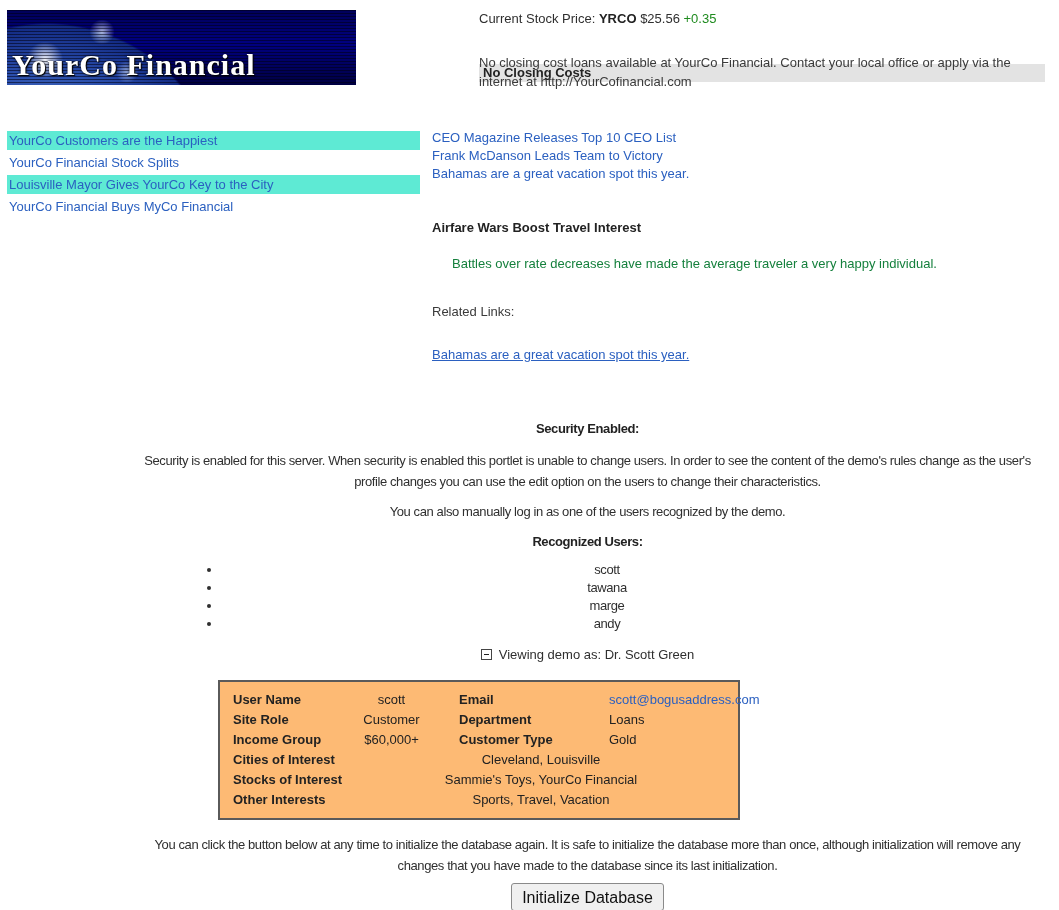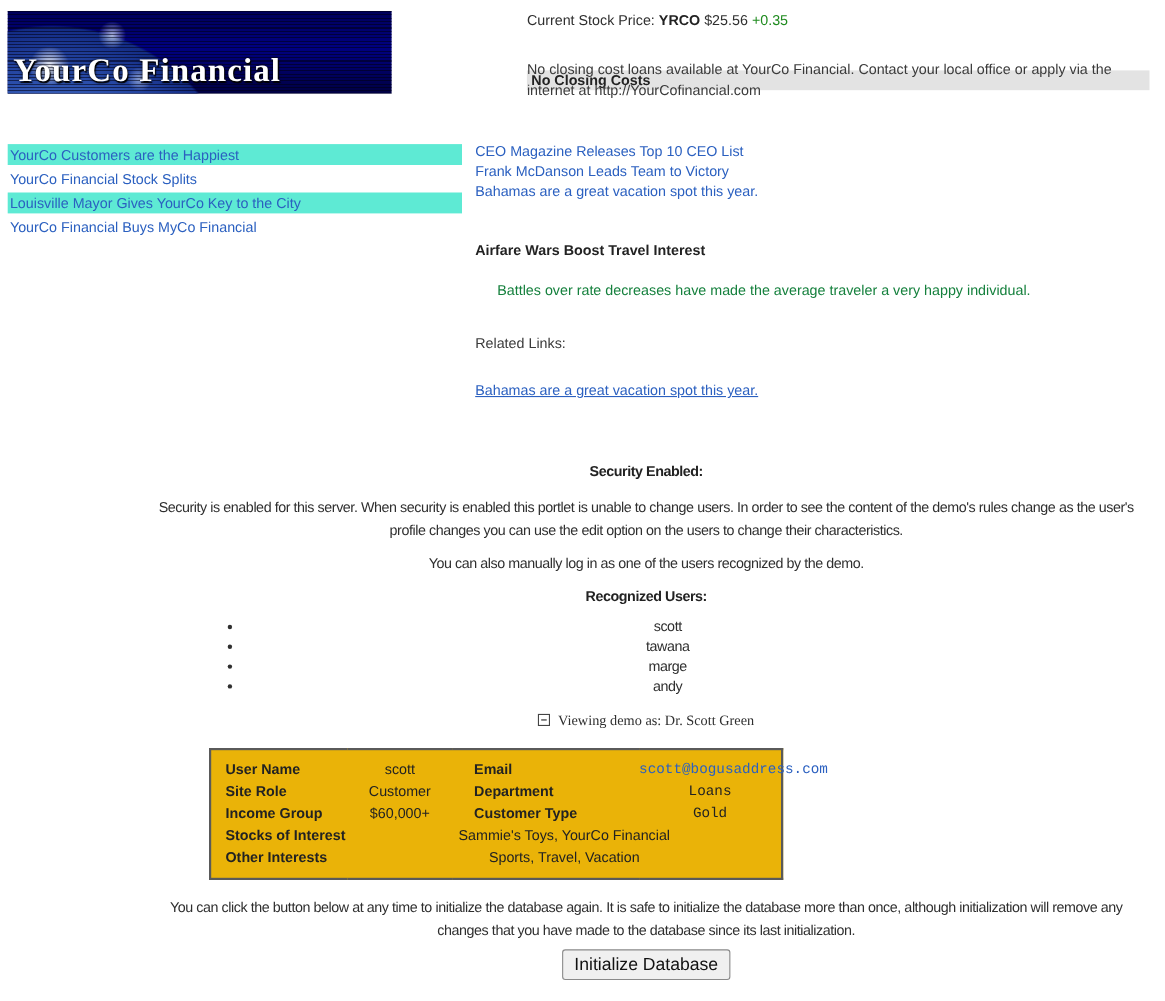--- a/index.html
+++ b/index.html
@@ -79,44 +79,44 @@
   .c-title { font-weight:bold; color:#222; line-height:15px; margin-bottom:14px; }
   .c-p1 { line-height:21px; margin-bottom:12px; }
   .c-p2 { line-height:16px; margin-bottom:14px; }
   .c-users-title { font-weight:bold; color:#222; line-height:15px; margin-bottom:12px; }
   ul.user-list {
     list-style:disc; text-align:center;
     padding:0 53px 0 92px; margin:0 0 14px 0;
   }
   ul.user-list li { line-height:18px; color:#2f2f2f; }
 
-  .viewing-row { line-height:16px; margin-bottom:17px; letter-spacing:0; white-space:nowrap;font-family:Liberation Serif, serif; }
+  .viewing-row { line-height:16px; margin-bottom:17px; letter-spacing:0; white-space:nowrap; }
   .collapse-box {
     display:inline-block; width:11px; height:11px;
     border:1px solid #444; background:#fff;
     position:relative; vertical-align:-1px; margin-right:7px; cursor:pointer;
   }
   .collapse-box::after {
     content:""; position:absolute; left:2px; right:2px; top:4px; height:1px; background:#222;
   }
 
   
   table.profile {
-    width:520px; margin-left:60px; margin-bottom:14px;
-    border:2px solid #5a5a5a; background:#eab308;
+    width:520px; margin-left:88px; margin-bottom:14px;
+    border:2px solid #5a5a5a; background:#fdba74;
     border-collapse:collapse; table-layout:fixed;
     letter-spacing:0; text-align:left;
   }
   table.profile td { padding:1px 0; line-height:18px; font-size:13px; color:#222; }
   table.profile tr:first-child td { padding-top:9px; }
   table.profile tr:last-child td  { padding-bottom:9px; }
   td.lbl  { width:125px; font-weight:bold; padding-left:13px !important; }
   td.val  { width:95px;  text-align:center; }
   td.lbl2 { width:170px; font-weight:bold; padding-left:20px !important; }
-  td.val2 { width:130px; text-align:center;font-family:Liberation Mono, monospace; }
+  td.val2 { width:130px; text-align:left; }
   td.span-val { text-align:center; }
 
   .init-p { line-height:21px; margin-bottom:7px; }
   button.init-btn {
     font-family:"Liberation Sans", sans-serif; font-size:16px; color:#111;
     background:#f0f0f0; border:1px solid #8a8a8a; border-radius:3px;
     padding:2px 10px; height:28px; line-height:15px; cursor:pointer; letter-spacing:0;
   }
 </style>
 </head>
@@ -189,20 +189,24 @@
         <td class="lbl2">Department</td>
         <td class="val2">Loans</td>
       </tr>
       <tr>
         <td class="lbl">Income Group</td>
         <td class="val">$60,000+</td>
         <td class="lbl2">Customer Type</td>
         <td class="val2">Gold</td>
       </tr>
       <tr>
+        <td class="lbl">Cities of Interest</td>
+        <td class="span-val" colspan="3">Cleveland, Louisville</td>
+      </tr>
+      <tr>
         <td class="lbl">Stocks of Interest</td>
         <td class="span-val" colspan="3">Sammie's Toys, YourCo Financial</td>
       </tr>
       <tr>
         <td class="lbl">Other Interests</td>
         <td class="span-val" colspan="3">Sports, Travel, Vacation</td>
       </tr>
     </tbody>
       </table>
 

